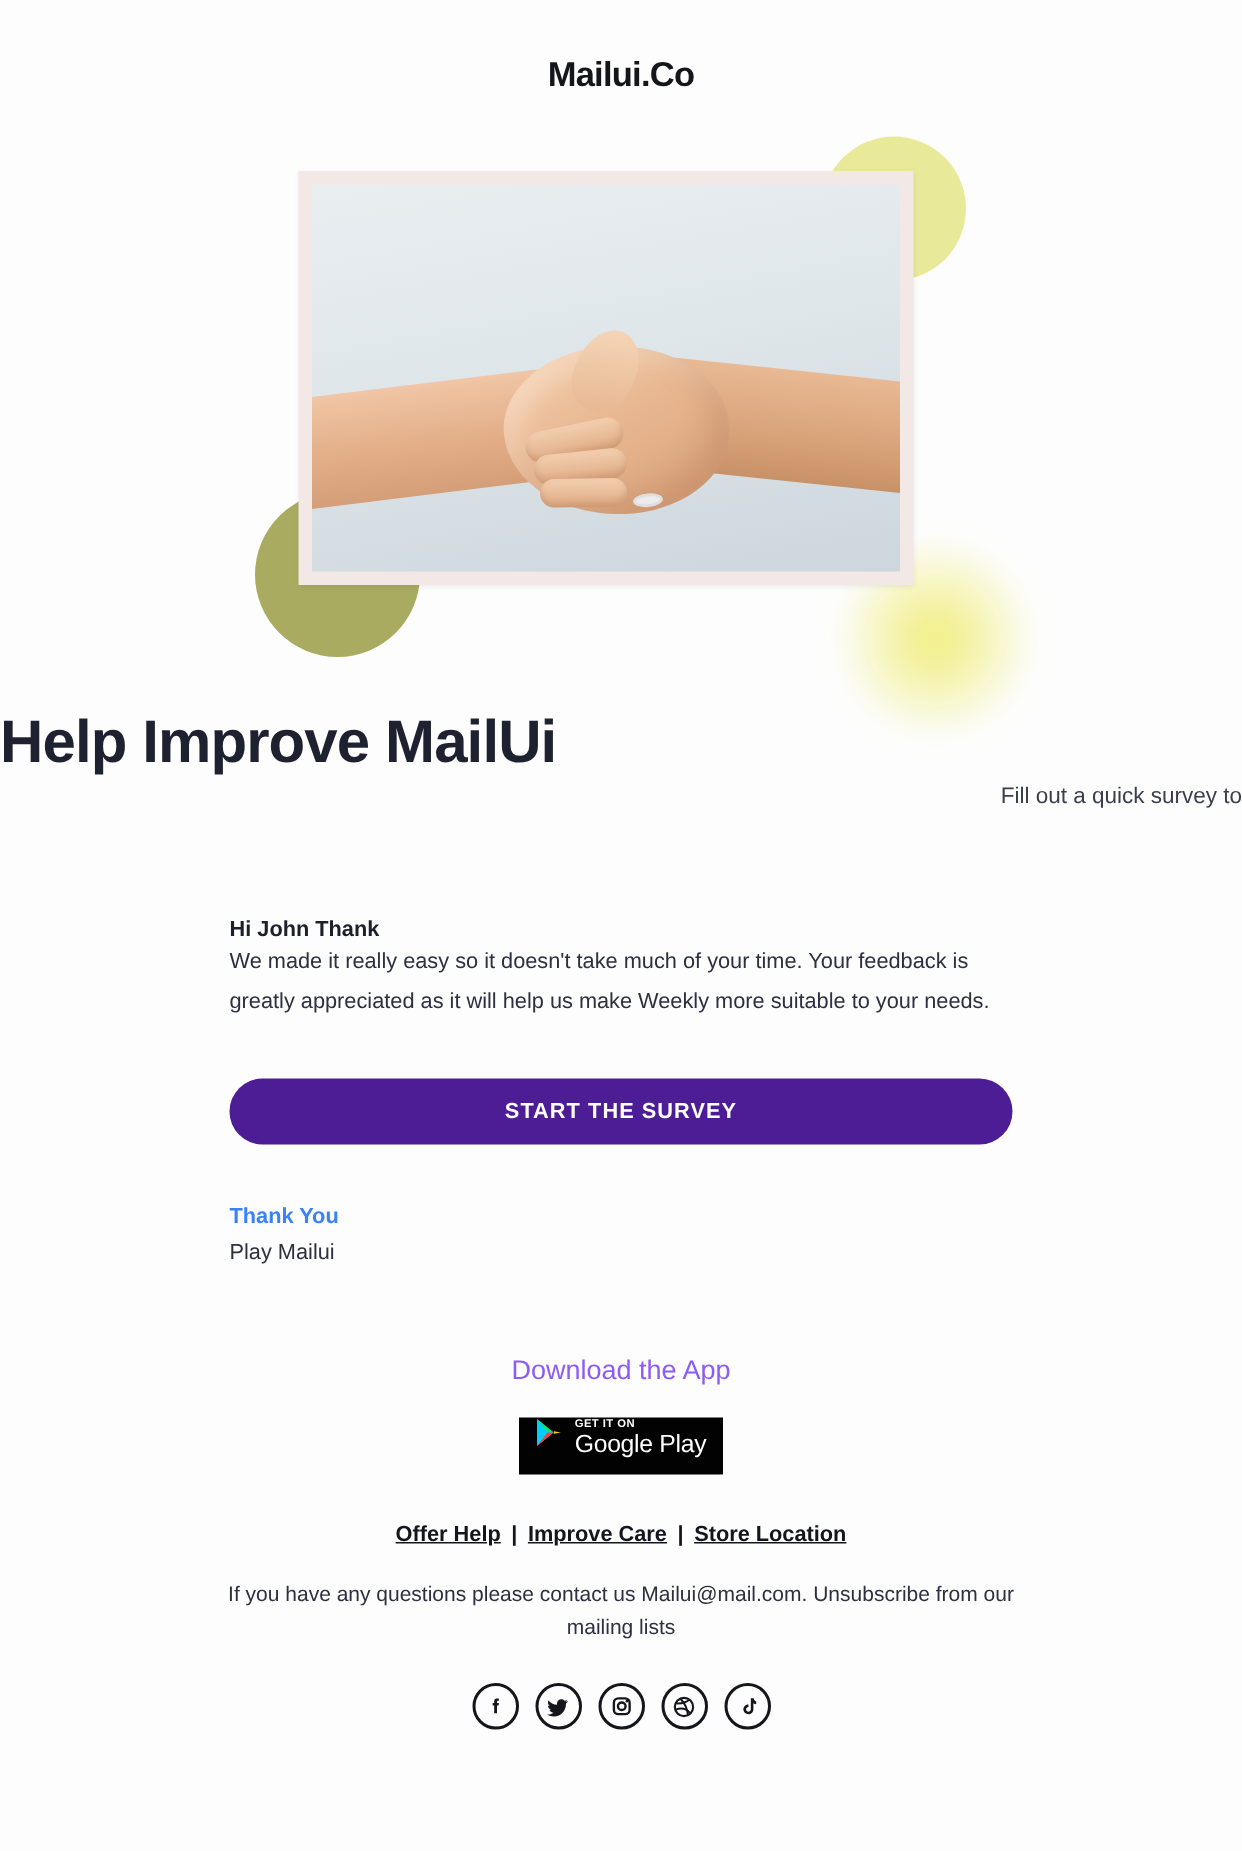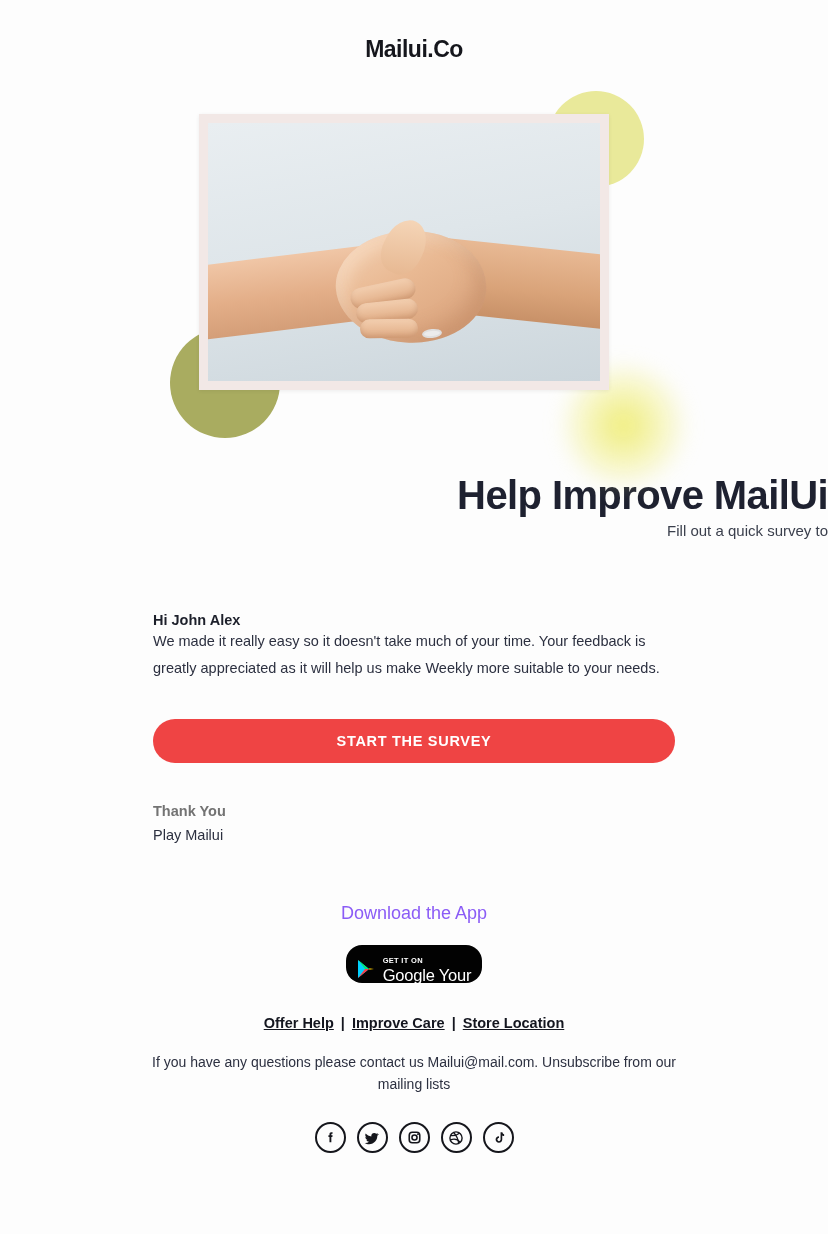--- a/index.html
+++ b/index.html
@@ -132,21 +132,21 @@
     left: 214px; top: 206px;
     width: 20px; height: 9px;
     border: 2px solid #dfdfdf;
     border-radius: 50%;
     transform: rotate(-6deg);
     background: #ececec;
   }
 
   
   .headline {
-    text-align: right;
+    text-align: left;
     margin-top: 20px;
     font-size: 40px;
     font-weight: 700;
     letter-spacing: -0.6px;
     color: #1e2130;
   }
   .subhead {
     text-align: right;
     margin-top: 4px;
     font-size: 15px;
@@ -171,39 +171,39 @@
   }
 
   .cta {
     display: block;
     width: 522px;
     margin: 37px auto 0;
     height: 44px;
     line-height: 44px;
     border: none;
     border-radius: 24px;
-    background: #ef4444;
+    background: #4c1d95;
     color: #ffffff;
     font-family: "Liberation Sans", sans-serif;
     font-size: 14.5px;
     font-weight: 700;
     letter-spacing: 0.7px;
     text-align: center;
     cursor: pointer;
   }
 
   .signoff {
     width: 522px;
     margin: 0 auto;
     padding-top: 40px;
   }
   .signoff-title {
     font-size: 14.5px;
     font-weight: 700;
-    color: #737373;
+    color: #3b82f6;
   }
   .signoff-team {
     margin-top: 8px;
     font-size: 14.5px;
     color: #2c3040;
   }
 
   
   .footer {
     text-align: center;
@@ -214,24 +214,24 @@
     color: #8b5cf6;
   }
   .badges {
     margin-top: 21px;
     display: flex;
     justify-content: center;
     gap: 18px;
   }
   .badge {
     background: #020202;
-    border-radius: 16px;
+    border-radius: 0;
     height: 38px;
     display: flex;
-    align-items: flex-end;
+    align-items: flex-start;
     padding: 0 11px;
     gap: 8px;
     cursor: pointer;
   }
   .badge-text { text-align: left; line-height: 1; }
   .badge-small {
     display: block;
     color: #fff;
     font-size: 7.5px;
     font-weight: 700;
@@ -312,21 +312,21 @@
         <div class="finger f3"></div>
         <div class="ring"></div>
       </div>
     </div>
   </div>
 
   <h1 class="headline">Help Improve MailUi</h1>
   <div class="subhead">Fill out a quick survey to</div>
 
   <div class="body-block">
-    <div class="greeting">Hi John Alex</div>
+    <div class="greeting">Hi John Thank</div>
     <p class="paragraph">We made it really easy so it doesn't take much of your time. Your feedback is greatly appreciated as it will help us make Weekly more suitable to your needs.</p>
   </div>
 
   <button class="cta">START THE SURVEY</button>
 
   <div class="signoff">
     <div class="signoff-title">Thank You</div>
     <div class="signoff-team">Play Mailui</div>
   </div>
 
@@ -339,21 +339,21 @@
           <svg width="18" height="20" viewBox="0 0 18 20">
             <polygon points="1,1 12,10 1,19" fill="#00d0ff"></polygon>
             <polygon points="1,1 12,10 8,10" fill="#00e676"></polygon>
             <polygon points="1,19 12,10 8,10" fill="#ff3a44"></polygon>
             <polygon points="12,10 17,10 12,10" fill="#ffce00"></polygon>
             <polygon points="12.2,9.2 17,10 12.2,10.8" fill="#ffce00"></polygon>
           </svg>
         </span>
         <span class="badge-text">
           <span class="badge-small">GET IT ON</span>
-          <span class="badge-big">Google Your</span>
+          <span class="badge-big">Google Play</span>
         </span>
       </div>
 
     </div>
 
     <div class="links">
       <a>Offer Help</a>
       <span class="sep">|</span>
       <a>Improve Care</a>
       <span class="sep">|</span>

